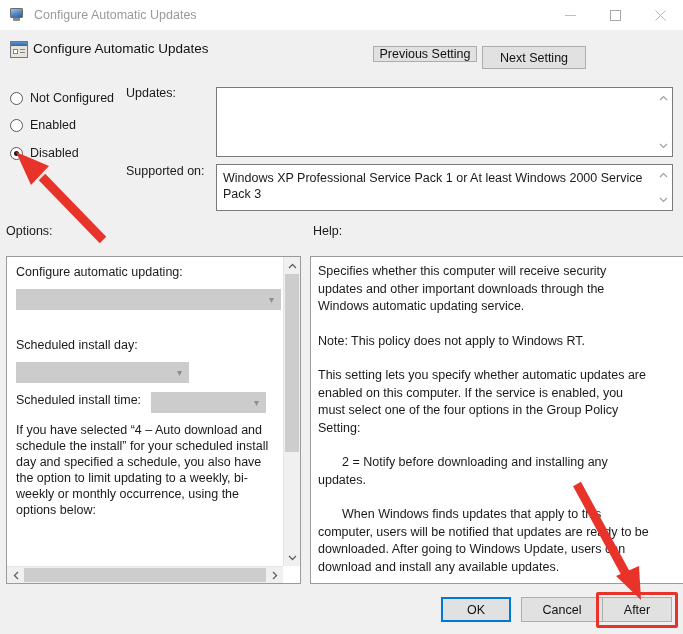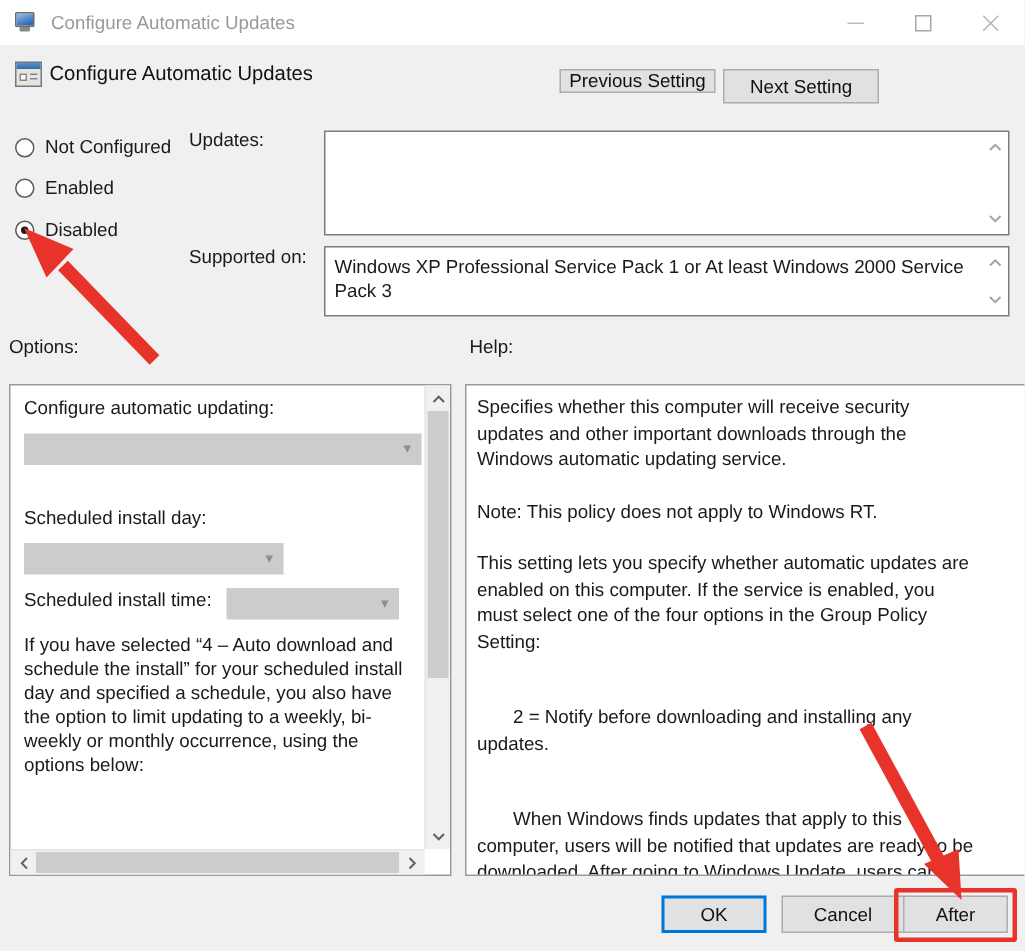--- a/index.html
+++ b/index.html
@@ -297,21 +297,21 @@
     padding: 6px 0 0 7px;
     box-sizing: border-box;
   }
   .help-p {
     font-size: 12.5px;
     color: #1a1a1a;
     line-height: 17.5px;
     margin: 0;
     width: 334px;
   }
-  .help-p.indent { text-indent: 24px; margin-top: 16px; }
+  .help-p.indent { text-indent: 24px; }
   .help-blank { height: 17px; }
 
   
   .vsb {
     position: absolute;
     top: 0; right: 0;
     width: 17px;
     background: #f0f0f0;
     border-left: 1px solid #e4e4e4;
     box-sizing: border-box;

